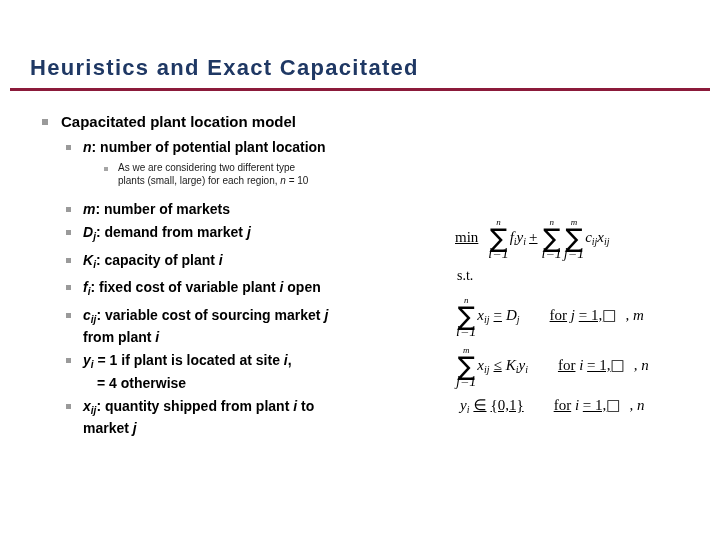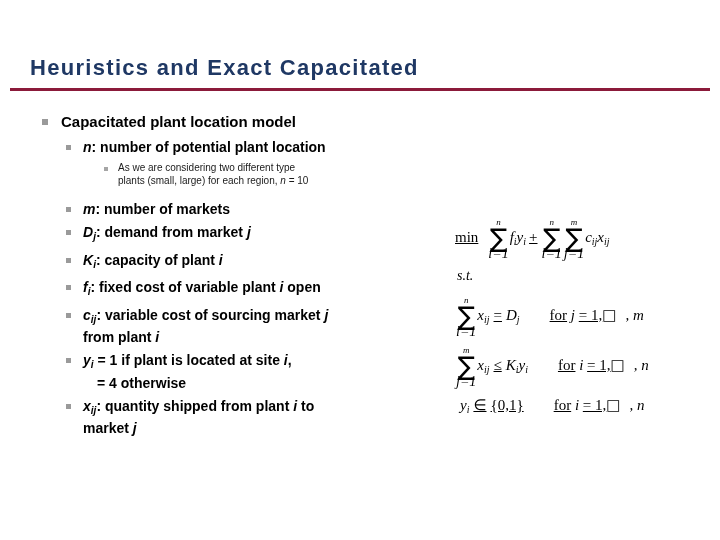--- a/index.html
+++ b/index.html
@@ -165,21 +165,21 @@
   }
   .sum .bot {
     display: block;
     font-size: 14px;
     font-style: italic;
     height: 10px;
     line-height: 10px;
   }
 
   .eq-obj  { position: absolute; left: 0;   top: 0;   }
-  .eq-st   { position: absolute; left: 2px; top: 50px; font-style: italic; font-size: 14px;}
+  .eq-st   { position: absolute; left: 2px; top: 50px; font-size: 14px;}
   .eq-c1   { position: absolute; left: 0;   top: 78px; }
   .eq-c2   { position: absolute; left: 0;   top: 128px;}
   .eq-c3   { position: absolute; left: 5px; top: 178px;}
 
   .forpart { margin-left: 30px; }
   .boxglyph {
     font-family: "DejaVu Sans", sans-serif;
     font-style: normal;
   }
   .gap { display: inline-block; width: 9px; }

